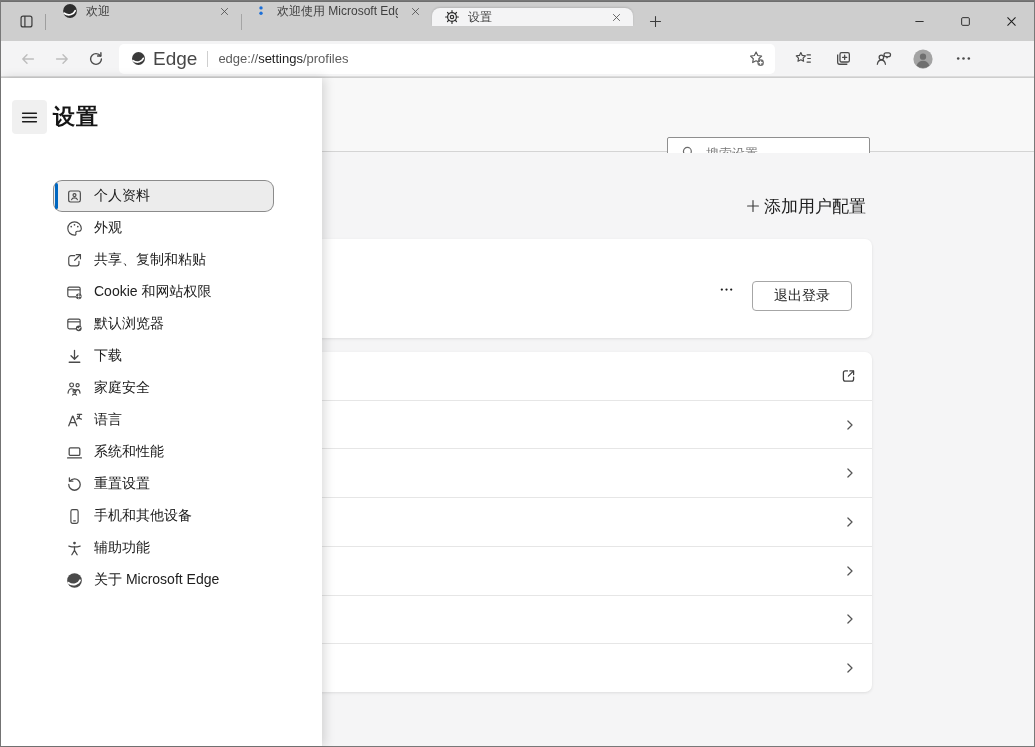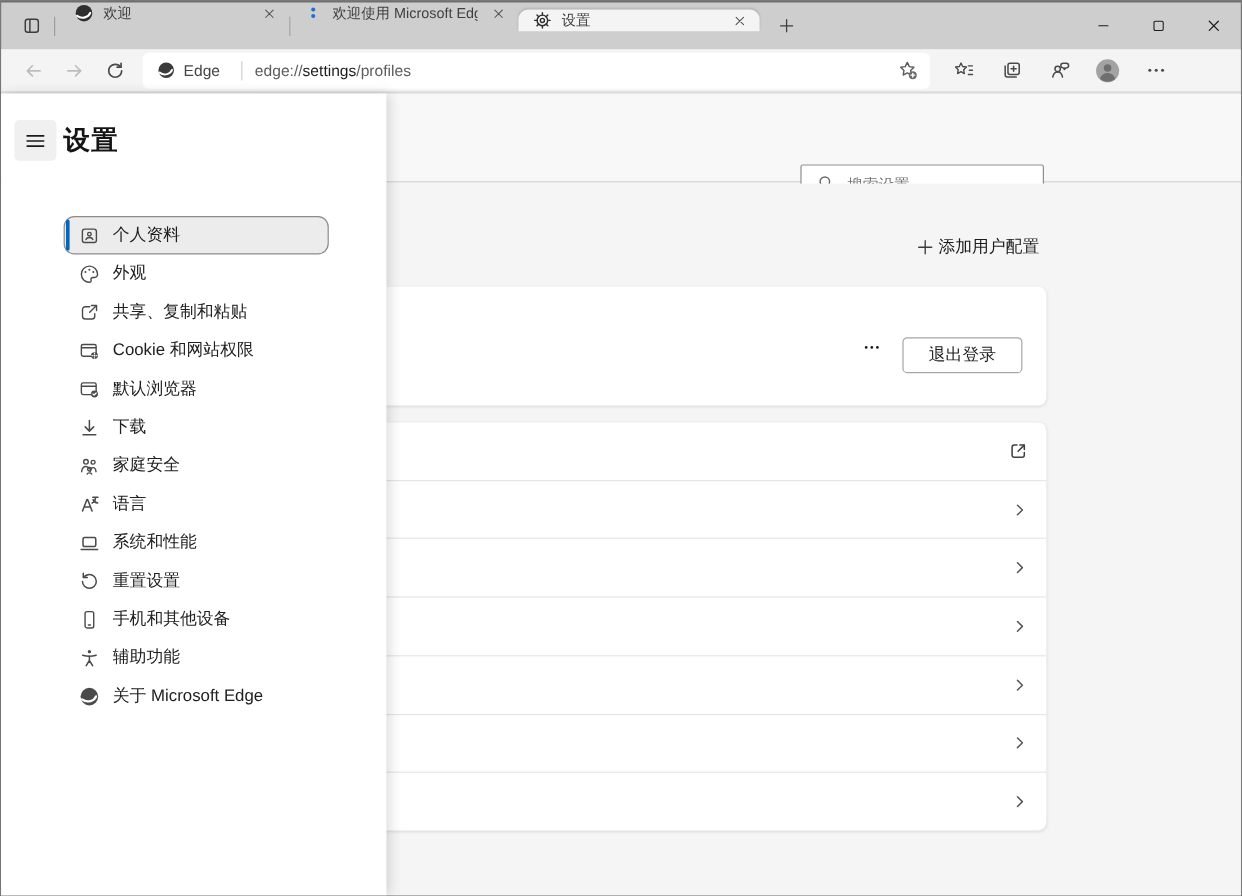--- a/index.html
+++ b/index.html
@@ -33,42 +33,42 @@
 
   
   .toolbar{position:absolute;left:1px;right:1px;top:41px;height:36px;background:#f4f4f5;display:flex;align-items:center;border-bottom:1px solid #dcdcdc;}
   .nav-btn{width:34px;height:30px;border:none;background:none;display:flex;align-items:center;justify-content:center;padding:0;}
   .nav-btn .ic{width:16px;height:16px;}
   .nav-btn.disabled{color:#bdbdbd;}
   .nav-btn.enabled{color:#4a4a4a;}
   .back-btn{margin-left:10px;}
   .urlbar{height:30px;width:656px;margin-left:6px;background:#ffffff;border-radius:5px;display:flex;align-items:center;padding:0 8px 0 12px;position:relative;}
   .urlbar .site-logo{width:15px;height:15px;color:#3a3a3a;}
-  .chip-label{font-size:13px;color:#474747;margin:0 18px 0 7px;}
+  .chip-label{font-size:19px;color:#474747;margin:0 10px 0 7px;}
   .chip-sep{width:1px;height:16px;background:#cfcfcf;margin-right:10px;}
   .url-text{font-size:13px;color:#5c5c5c;white-space:nowrap;}
   .url-text .host{color:#1d1d1d;}
   .star-add-btn{position:absolute;right:6px;width:26px;height:26px;border:none;background:none;color:#5a5a5a;display:flex;align-items:center;justify-content:center;padding:0;}
   .star-add-btn .ic{width:17px;height:17px;}
   .tool-btn{width:40px;height:30px;border:none;background:none;color:#4a4a4a;display:flex;align-items:center;justify-content:center;padding:0;}
   .tool-btn .ic{width:17px;height:17px;}
   .tool-btns{display:flex;margin-left:8px;}
   .avatar-btn .ic{width:22px;height:22px;}
 
   
   .page{position:absolute;left:1px;right:1px;top:78px;bottom:1px;background:#f5f5f6;}
   .content-header{position:absolute;left:0;right:0;top:0;height:74px;background:#f8f8f8;border-bottom:1px solid #d4d4d4;}
   .search-wrap{position:absolute;right:164px;top:23px;width:203px;height:32px;margin-top:36px;}
   .search-wrap input{width:100%;height:100%;border:1px solid #8f8f8f;border-radius:2px;background:#fff;
                      padding:0 8px 0 38px;font-size:13px;color:#1b1b1b;font-family:inherit;outline:none;}
   .search-wrap input::placeholder{color:#767676;opacity:1;}
   .search-icon{position:absolute;left:14px;top:8px;width:15px;height:15px;color:#6b6b6b;pointer-events:none;}
   .content-body{position:absolute;left:0;right:0;top:75px;bottom:0;background:#f5f5f6;}
   .add-profile{position:absolute;right:164px;top:40px;height:26px;display:inline-flex;align-items:center;gap:4px;
-               border:none;background:none;font-size:14px;color:#1b1b1b;padding:0 4px;font-family:inherit;}
+               border:none;background:none;font-size:17px;color:#1b1b1b;padding:0 4px;font-family:inherit;}
   .add-profile .ic{width:14px;height:14px;color:#3c3c3c;}
   .card{position:absolute;left:200px;width:671px;background:#fff;border-radius:7px;box-shadow:0 1px 3px rgba(0,0,0,.10);}
   .card1{top:86px;height:99px;}
   .card2{top:199px;height:340px;display:flex;flex-direction:column;overflow:hidden;}
   .more-btn{position:absolute;left:508px;top:36px;width:34px;height:28px;border:none;background:none;color:#1b1b1b;
             display:flex;align-items:center;justify-content:center;padding:0;}
   .more-btn .ic{width:15px;height:15px;}
   .signout-btn{position:absolute;left:551px;top:42px;width:100px;height:30px;background:#fff;border:1px solid #a6a6a6;
                border-radius:4px;font-size:14px;color:#1b1b1b;font-family:inherit;}
   .settings-row{flex:1;position:relative;}

